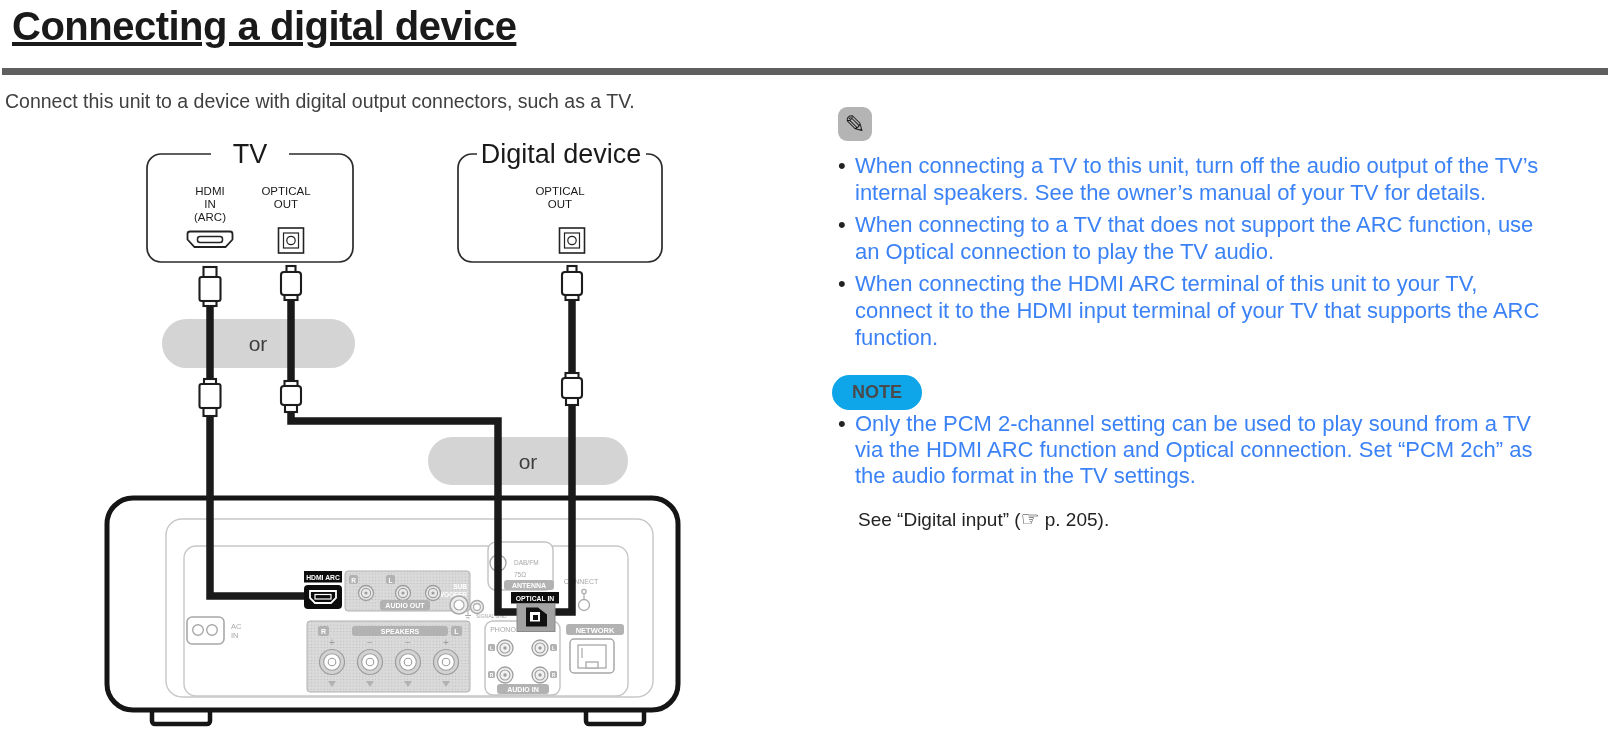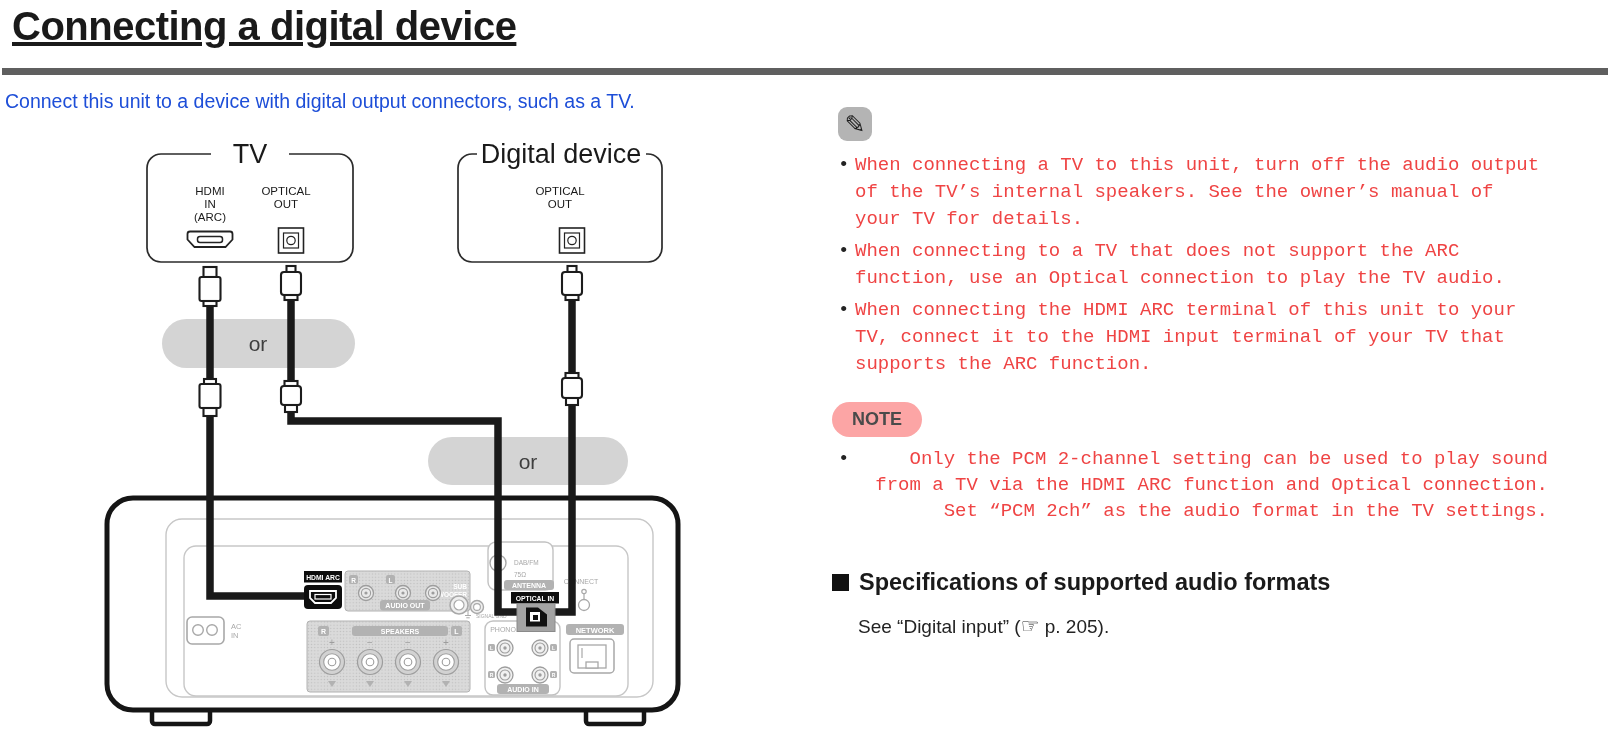--- a/index.html
+++ b/index.html
@@ -2,36 +2,36 @@
 <html><head>
 <meta charset="utf-8">
 <style>
   html,body{margin:0;padding:0;background:#ffffff;}
   body{width:1612px;height:729px;position:relative;overflow:hidden;
        font-family:"Liberation Sans",sans-serif;color:#222;}
   .abs{position:absolute;}
   
   #page-title{left:12px;top:4px;font-size:40px;font-weight:bold;color:#1a1a1a;margin:0;letter-spacing:-0.5px;text-decoration:underline;}
   #title-rule{left:2px;top:68px;width:1606px;height:7px;background:#5f5f5f;}
-  #intro{left:5px;top:90px;font-size:19.5px;color:#1d4ed8;}
+  #intro{left:5px;top:90px;font-size:19.5px;color:#404040;}
   
   #diagram{left:0;top:120px;}
   
   #right-col{left:832px;top:107px;width:716px;}
   .pencil-box{width:34px;height:34px;margin-left:6px;border-radius:9px;background:#b4b4b4;
               display:flex;align-items:center;justify-content:center;}
   .pencil-box span{font-size:25px;color:#1c1c1c;line-height:1;}
   ul.bullets{list-style:none;margin:0;padding:0 0 0 6px;}
-  ul.bullets li{position:relative;padding-left:17px;font-size:19px;line-height:27px;margin-bottom:5px;color:#ef4444;font-family:Liberation Mono, monospace;}
+  ul.bullets li{position:relative;padding-left:17px;font-size:22px;line-height:27px;margin-bottom:5px;color:#3b82f6;}
   ul.bullets li::before{content:"\2022";position:absolute;left:0;top:0;color:#232323;}
   #tips-list{margin-top:11px;}
-  #note-list{margin-top:9px;text-align:right;}
+  #note-list{margin-top:1px;}
   #note-list li{line-height:26px;margin-bottom:3px;}
   .note-pill{display:inline-block;margin-top:19px;height:35px;line-height:35px;padding:0 20px;
-             border-radius:17.5px;background:#fca5a5;color:#4a4a4a;font-size:18px;font-weight:bold;}
+             border-radius:17.5px;background:#0ea5e9;color:#4a4a4a;font-size:18px;font-weight:bold;}
   .spec-head{display:flex;align-items:flex-start;margin-top:45px;}
   .spec-square{width:17px;height:17px;background:#111;margin:5px 10px 0 0;flex:none;}
   .spec-title{font-size:23.5px;font-weight:bold;color:#1a1a1a;}
   .spec-ref{margin:18px 0 0 26px;font-size:19px;color:#232323;}
   .spec-ref .ref-icon{font-size:21px;}
   
   text{font-family:"Liberation Sans",sans-serif;}
   .lbl{fill:#1a1a1a;}
   .gray-lbl{fill:#a8a8a8;}
   .wht{fill:#ffffff;font-weight:bold;}
@@ -287,20 +287,16 @@
   </div>
   <ul class="bullets" id="tips-list">
     <li>When connecting a TV to this unit, turn off the audio output of the TV’s internal speakers. See the owner’s manual of your TV for details.</li>
     <li>When connecting to a TV that does not support the ARC function, use an Optical connection to play the TV audio.</li>
     <li>When connecting the HDMI ARC terminal of this unit to your TV, connect it to the HDMI input terminal of your TV that supports the ARC function.</li>
   </ul>
   <div class="note-pill">NOTE</div>
   <ul class="bullets" id="note-list">
     <li>Only the PCM 2-channel setting can be used to play sound from a TV via the HDMI ARC function and Optical connection. Set “PCM 2ch” as the audio format in the TV settings.</li>
   </ul>
-  <div class="spec-head">
-    <div class="spec-square"></div>
-    <div class="spec-title">Specifications of supported audio formats</div>
-  </div>
   <div class="spec-ref">
     <span>See “Digital input” (</span><span class="ref-icon">☞</span><span> p. 205).</span>
   </div>
 </div>
 
 </body></html>

